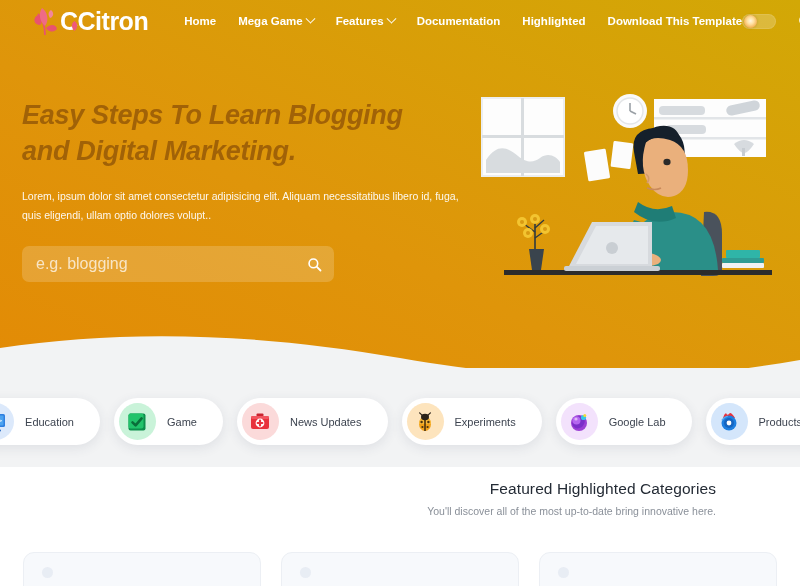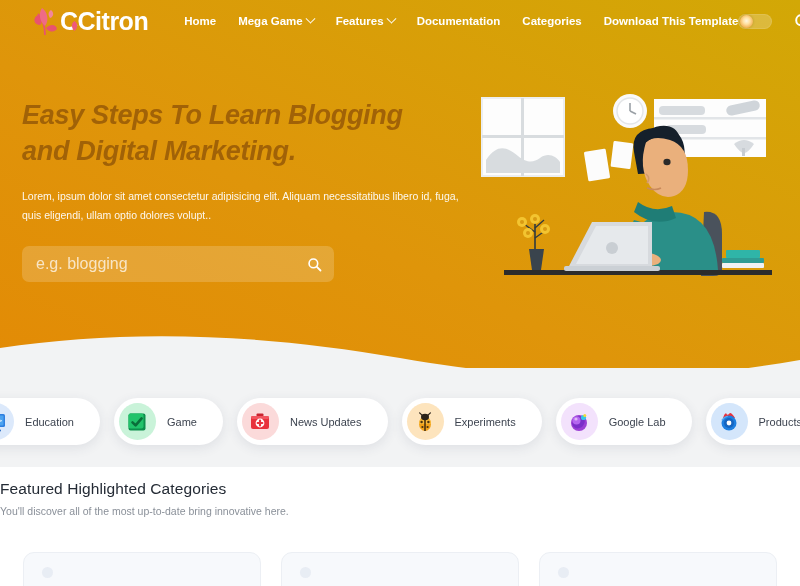--- a/index.html
+++ b/index.html
@@ -105,21 +105,21 @@
     box-shadow: 0 3px 12px rgba(50,60,90,0.10);
   }
   .chip-ico {
     width: 37px; height: 37px; border-radius: 50%;
     display: flex; align-items: center; justify-content: center; flex: none;
   }
   .chip-ico svg { display:block; }
   .chip-label { font-size: 11px; color: #3d4450; white-space: nowrap; }
 
   
-  .featured { position: absolute; left: 0; top: 480px; width: 716px; text-align: left; }
+  .featured { position: absolute; left: 0; top: 480px; width: 716px; text-align: right; }
   .featured-title { font-size: 15.5px; color: #242b35; font-weight: normal; letter-spacing: .1px; }
   .featured-sub { font-size: 10.5px; color: #8a9099; margin-top: 7px; }
 
   .cards {
     position: absolute; left: 0; top: 552px; width: 800px;
     display: flex; justify-content: center; gap: 20px;
   }
   .card {
     width: 238px; height: 120px; border-radius: 11px;
     background: #f7f9fc; border: 1px solid #eceff4;
@@ -259,21 +259,21 @@
         <i class="caret"></i>
       </a>
       <a class="nav-link" href="#">
         <span>Features</span>
         <i class="caret"></i>
       </a>
       <a class="nav-link" href="#">
         <span>Documentation</span>
       </a>
       <a class="nav-link" href="#">
-        <span>Categories</span>
+        <span>Highlighted</span>
       </a>
       <a class="nav-link" href="#">
         <span>Download This Template</span>
       </a>
     </div>
 
     <div class="nav-right">
       <div class="toggle">
         <div class="toggle-knob"></div>
       </div>

